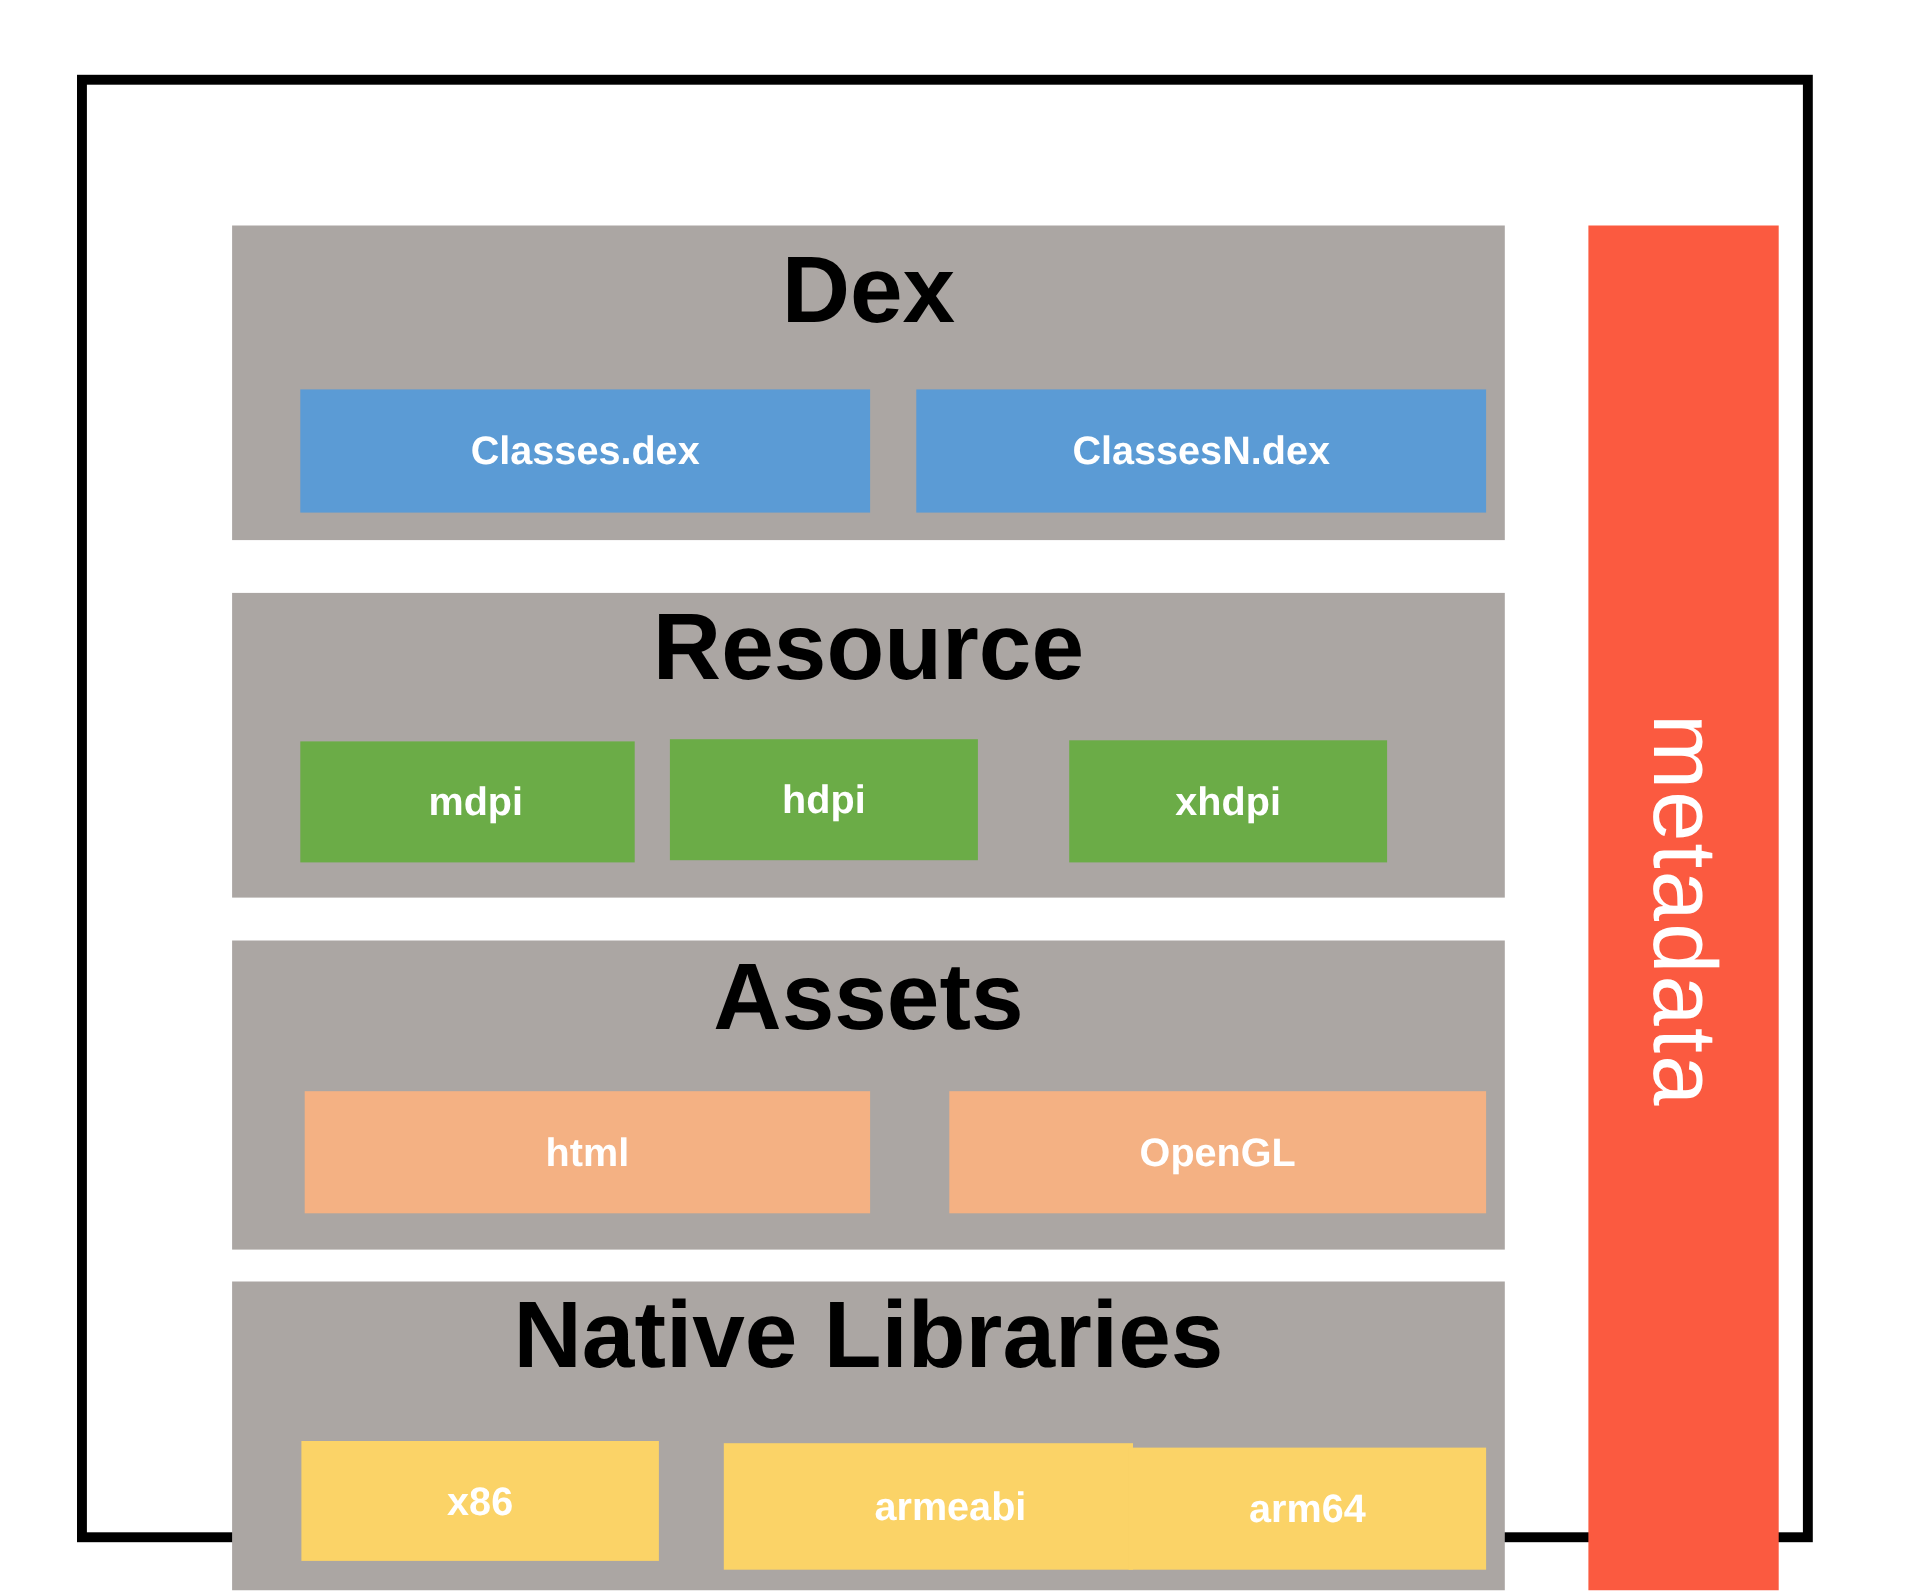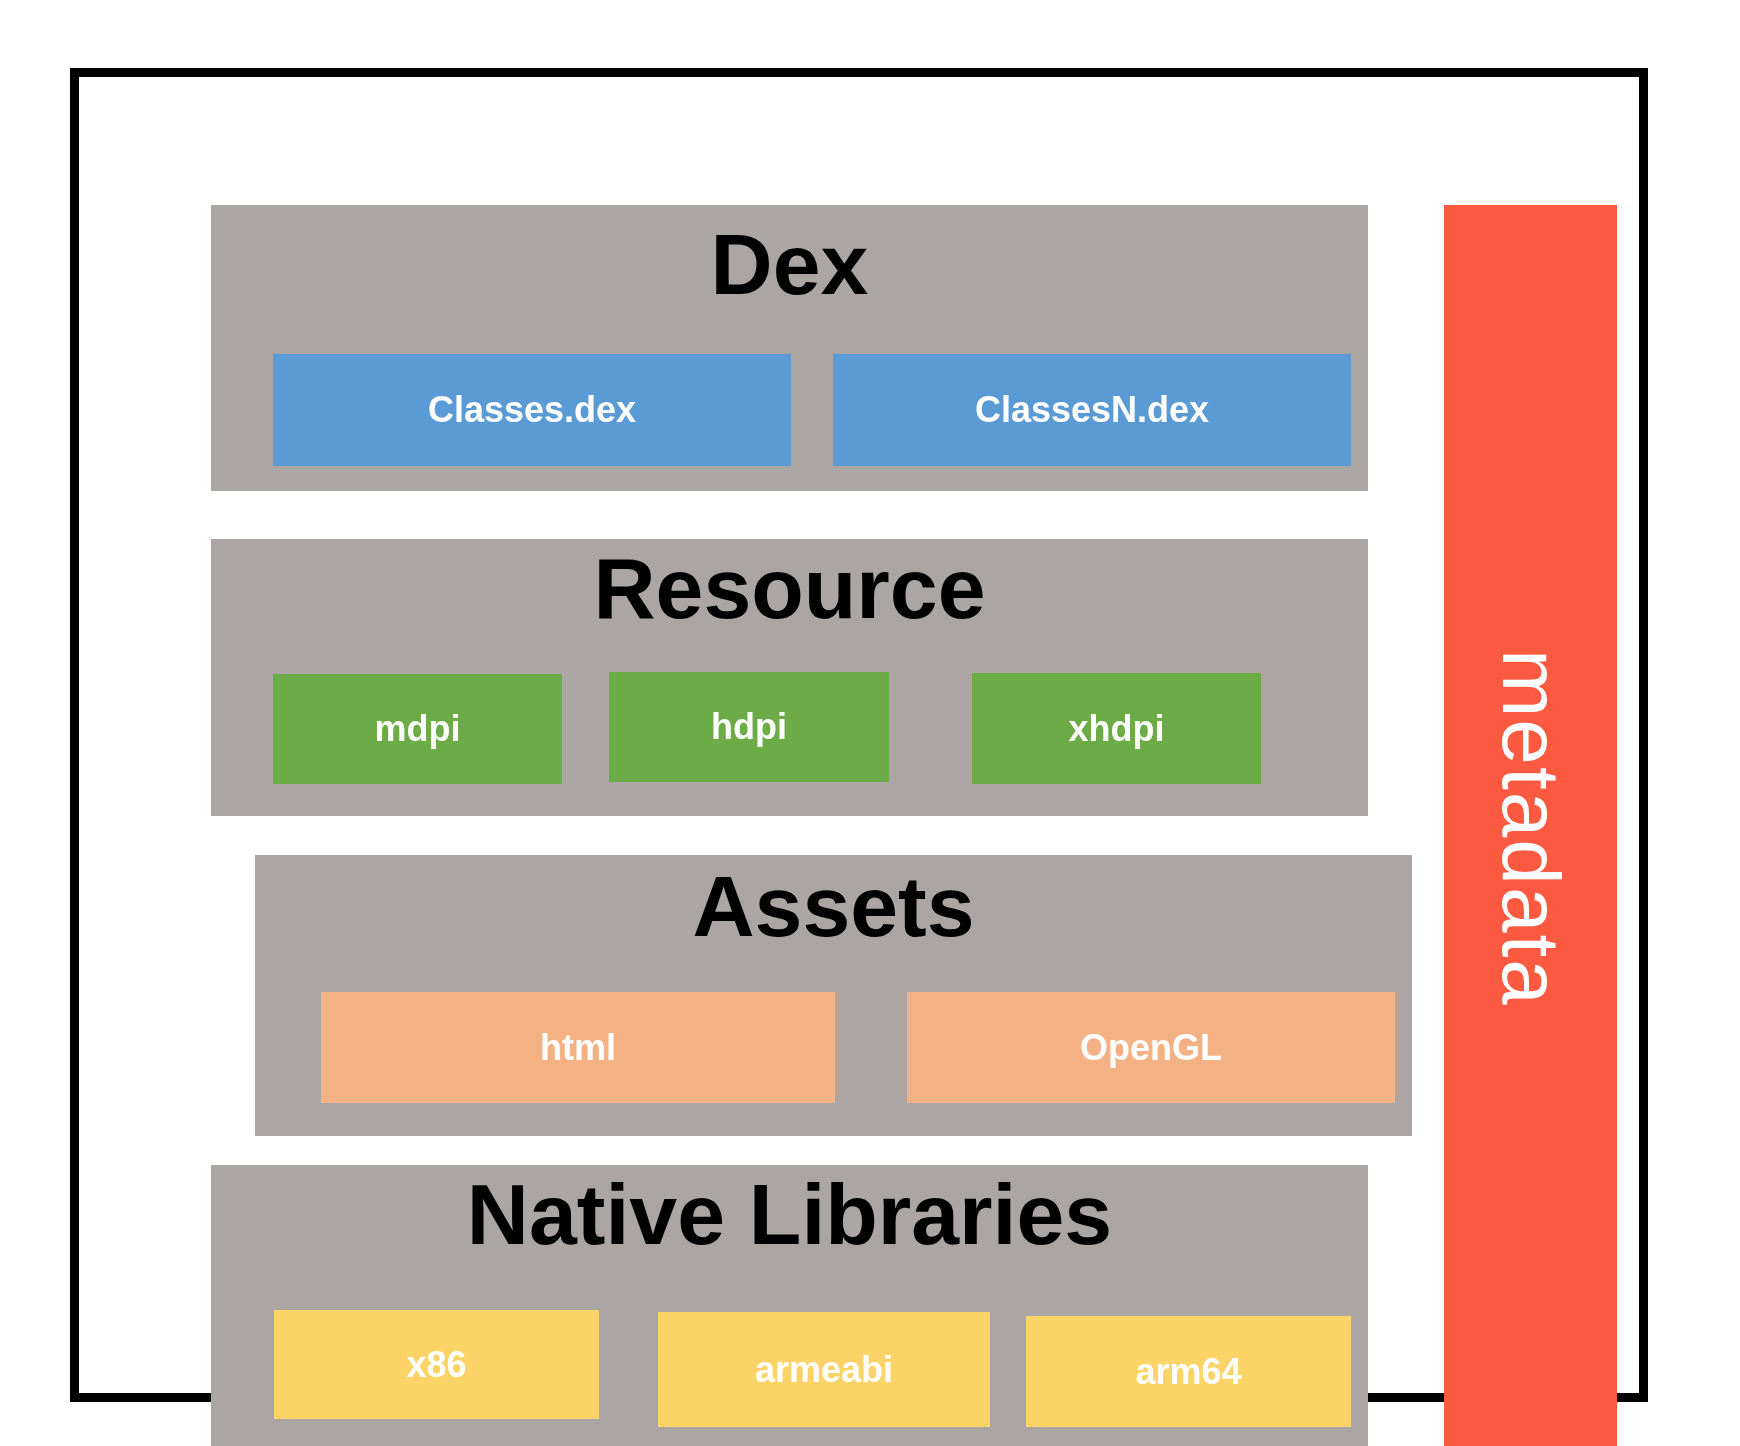--- a/index.html
+++ b/index.html
@@ -38,21 +38,21 @@
     width: 100%;
     text-align: center;
     font-size: 86px;
     line-height: 86px;
     font-weight: bold;
     color: var(--title-text, #000000);
     white-space: nowrap;
   }
   #sec-dex      { top: 128px;  height: 286px; }
   #sec-resource { top: 462px;  height: 277px; }
-  #sec-assets   { top: 778px;  height: 281px; margin-left: 44px; }
+  #sec-assets   { top: 778px;  height: 281px; }
   #sec-native   { top: 1088px; height: 285px; }
   #sec-dex      .section-title { top: 16px; }
   #sec-resource .section-title { top: 6px; }
   #sec-assets   .section-title { top: 8px; }
   #sec-native   .section-title { top: 6px; }
   .item-box {
     position: absolute;
     display: flex;
     align-items: center;
     justify-content: center;
@@ -63,29 +63,29 @@
   }
   .box-dex      { background: var(--dex-box, #5b9bd5); }
   .box-resource { background: var(--resource-box, #6bac47); }
   .box-assets   { background: var(--assets-box, #f4b183); }
   .box-native   { background: var(--native-box, #fbd367); }
 
   
   #box-classes-dex   { left: 62px;  top: 149px; width: 518px; height: 112px; }
   #box-classesn-dex  { left: 622px; top: 149px; width: 518px; height: 112px; }
   
-  #box-mdpi  { left: 62px;  top: 135px; width: 289px; height: 110px; }
+  #box-mdpi  { left: 62px;  top: 135px; width: 289px; height: 110px; padding-left: 15px; }
   #box-hdpi  { left: 398px; top: 133px; width: 280px; height: 110px; }
   #box-xhdpi { left: 761px; top: 134px; width: 289px; height: 111px; }
   
   #box-html   { left: 66px;  top: 137px; width: 514px; height: 111px; }
   #box-opengl { left: 652px; top: 137px; width: 488px; height: 111px; }
   
   #box-x86     { left: 63px;  top: 145px; width: 325px; height: 109px; }
-  #box-armeabi { left: 447px; top: 147px; width: 332px; height: 115px; }
+  #box-armeabi { left: 447px; top: 147px; width: 332px; height: 115px; padding-left: 40px; }
   #box-arm64   { left: 815px; top: 151px; width: 325px; height: 111px; }
 
   .metadata-bar {
     position: absolute;
     left: 1365px;
     top: 128px;
     width: 173px;
     height: 1245px;
     background: var(--metadata-bar, #fb5a40);
     display: flex;

